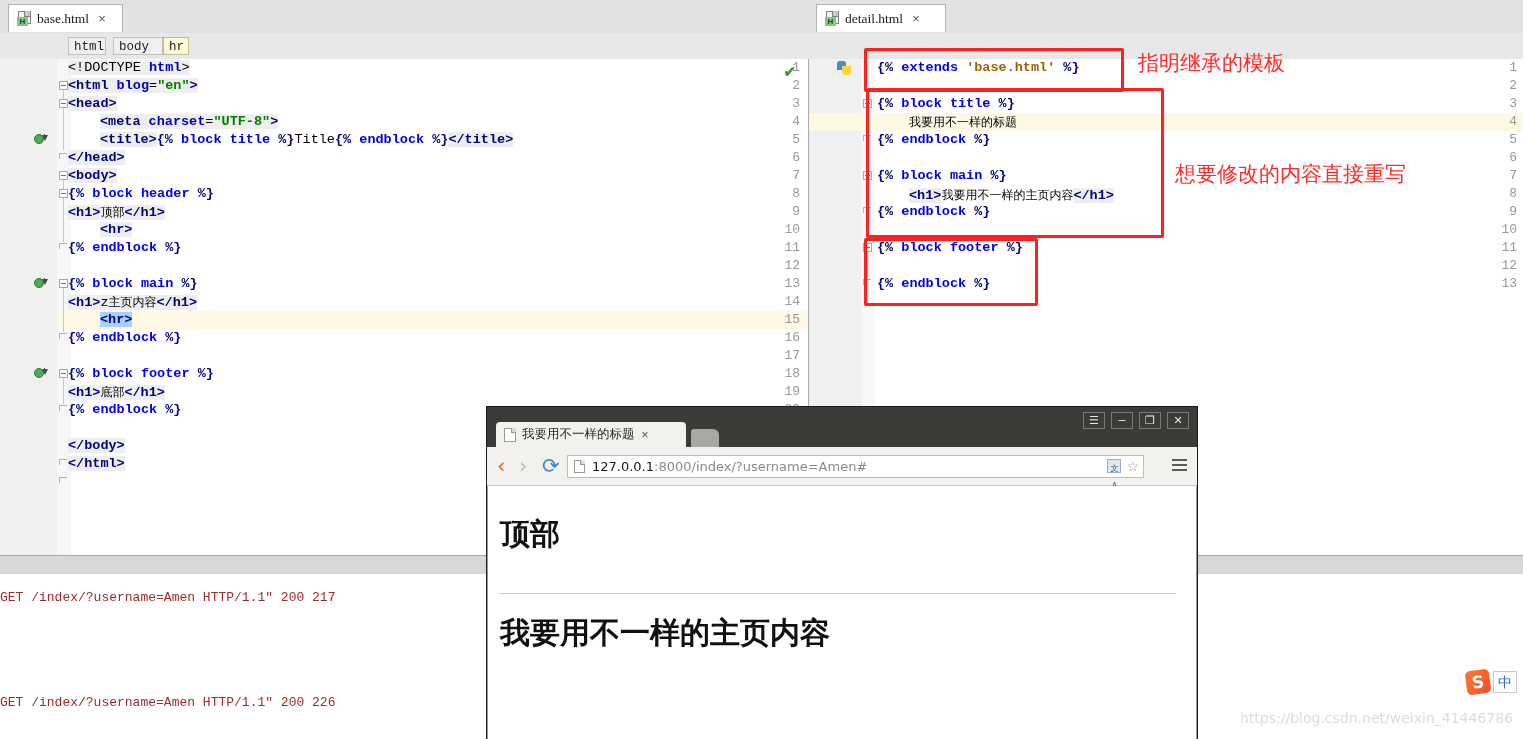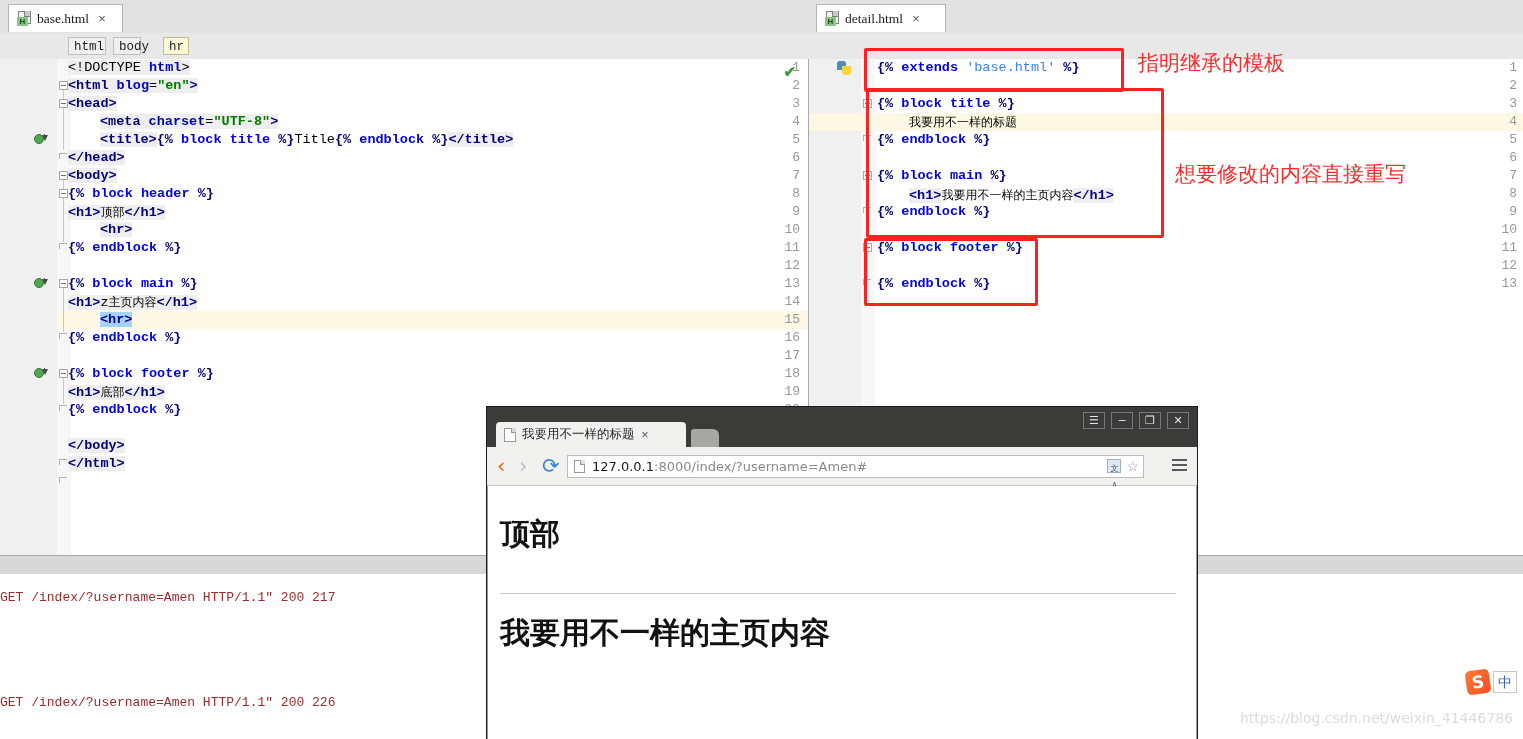--- a/index.html
+++ b/index.html
@@ -69,21 +69,21 @@
 
   .hl-row { position:absolute; height:18px; background:#fdf8e3; }
   .ed-left .hl-row { left:58px; right:0; }
   .ed-right .hl-row { left:0; right:0; }
 
   .tag { color:#000080; font-weight:bold; }
   .attr { color:#0000c0; font-weight:bold; }
   .val { color:#008000; font-weight:bold; }
   .djtag { color:#000080; font-weight:bold; }
   .djkw { color:#0000ee; font-weight:bold; }
-  .djstr { color:#3b82f6; font-weight:normal; }
+  .djstr { color:#a16207; font-weight:bold; }
   .txt { color:#000000; }
   .bg-el { background:#eeeeee; }
   .sel { background:#a6d2ff; }
 
   .cjk { font-family:"DejaVu Sans", sans-serif; font-size:12px; }
 
   
   .marker-ovr { position:absolute; width:11px; height:11px; }
   .marker-ovr .dot { position:absolute; left:0; top:0; width:10px; height:10px; border-radius:50%;
                      background:#53a653; border:1px solid #2f7a2f; box-sizing:border-box; }
@@ -217,21 +217,21 @@
         <span class="page"></span>
           <span class="fold"></span>
           <span class="hbadge">H</span>
       </span>
       <span class="tab-label">detail.html</span>
       <span class="tab-close">×</span>
     </div>
 
     <div class="breadcrumbbar">
       <div class="crumb" style="left:68px; width:38px;">html</div>
-      <div class="crumb" style="left:113px; width:28px;">body</div>
+      <div class="crumb" style="left:113px; width:50px;">body</div>
       <div class="crumb sel" style="left:163px; width:26px;">hr</div>
     </div>
     <div class="breadcrumbbar-right"></div>
 
     <div class="editor ed-left">
       <div class="gutter"></div>
       <div class="foldcol"></div>
 
       <div class="hl-row" style="top:252px;"></div>
 

